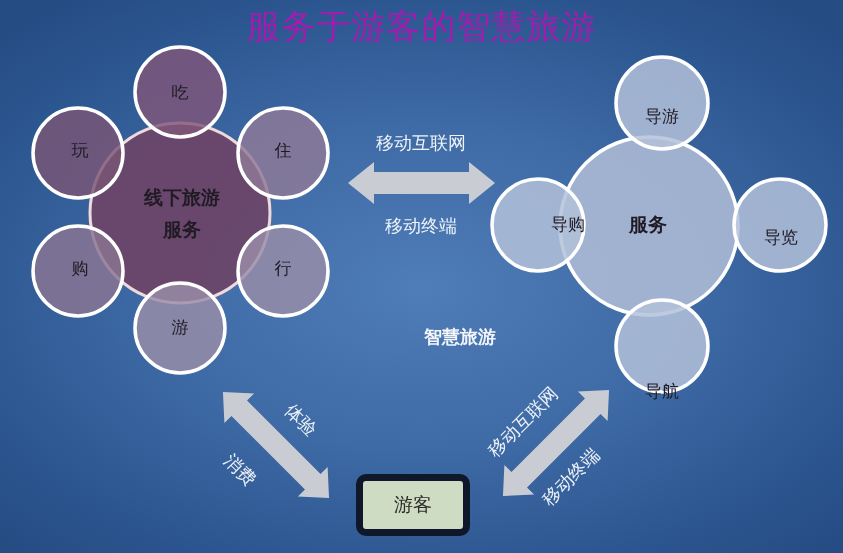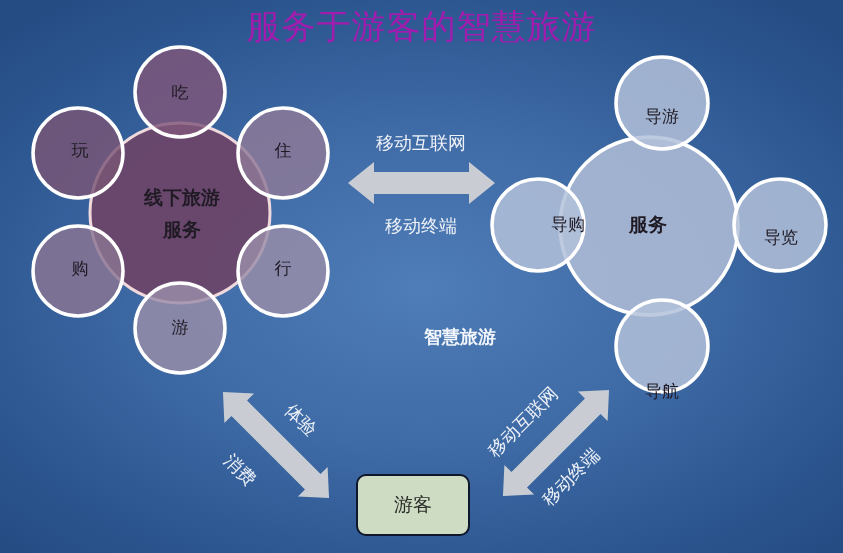--- a/index.html
+++ b/index.html
@@ -13,21 +13,21 @@
     color:#a21caf; font-size:34px; letter-spacing:1px;
   }
   svg.diagram { position:absolute; left:0; top:0; }
   .lbl { position:absolute; transform:translate(-50%,-50%); white-space:nowrap; color:#1f1a24; }
   .lbl.small { font-size:17px; }
   .lbl.big { font-size:19px; font-weight:bold; text-align:center; line-height:32px; }
   .lbl.white { color:#eef2f8; font-size:18px; }
   .lbl.whiteb { color:#f2f5fa; font-size:18px; font-weight:bold; }
   .visitor {
     position:absolute; left:356px; top:474px; width:114px; height:62px;
-    background:#cfdcc4; border:2px solid #0f172a; border-radius:10px;
+    background:#cfdcc4; border:7px solid #0f172a; border-radius:10px;
     display:flex; align-items:center; justify-content:center;
     font-size:19px; color:#2a2d28; box-sizing:border-box;
   }
   .rot { position:absolute; color:#eef2f8; font-size:18px; white-space:nowrap; }
 </style>
 </head>
 <body>
 
 <div class="title">服务于游客的智慧旅游</div>
 

